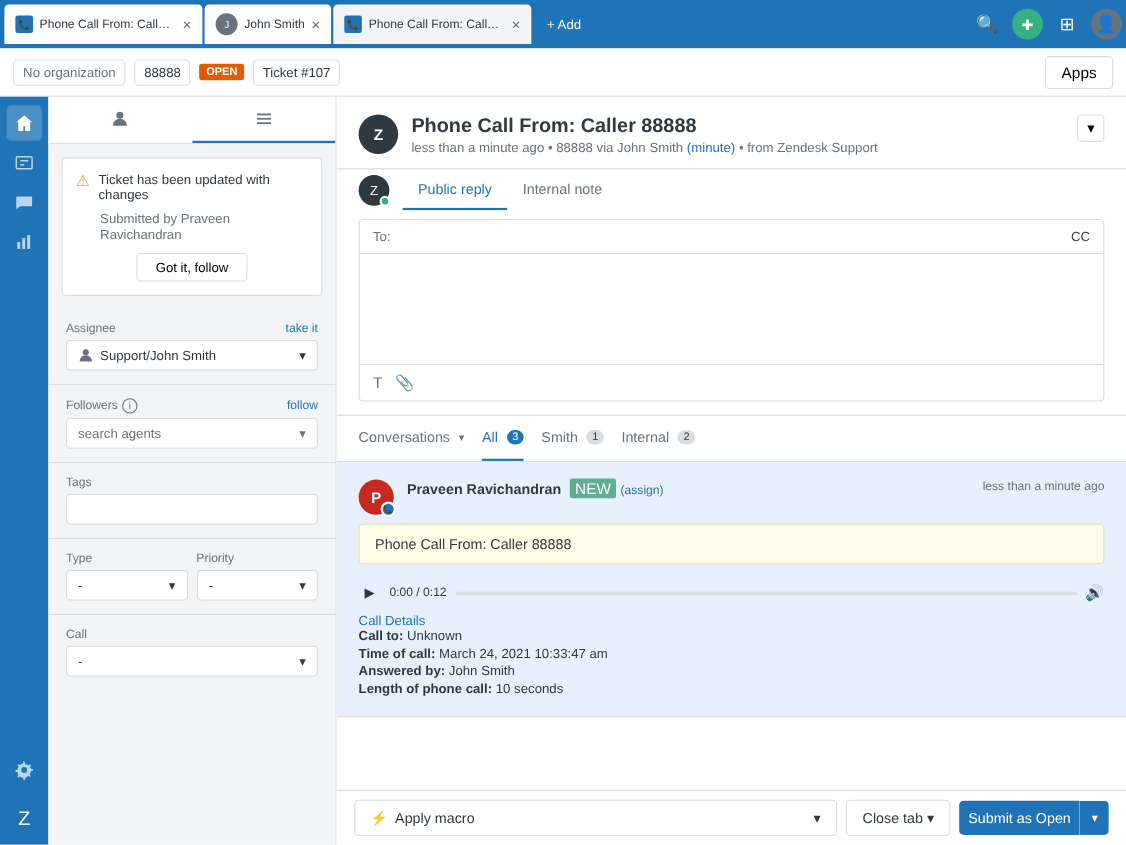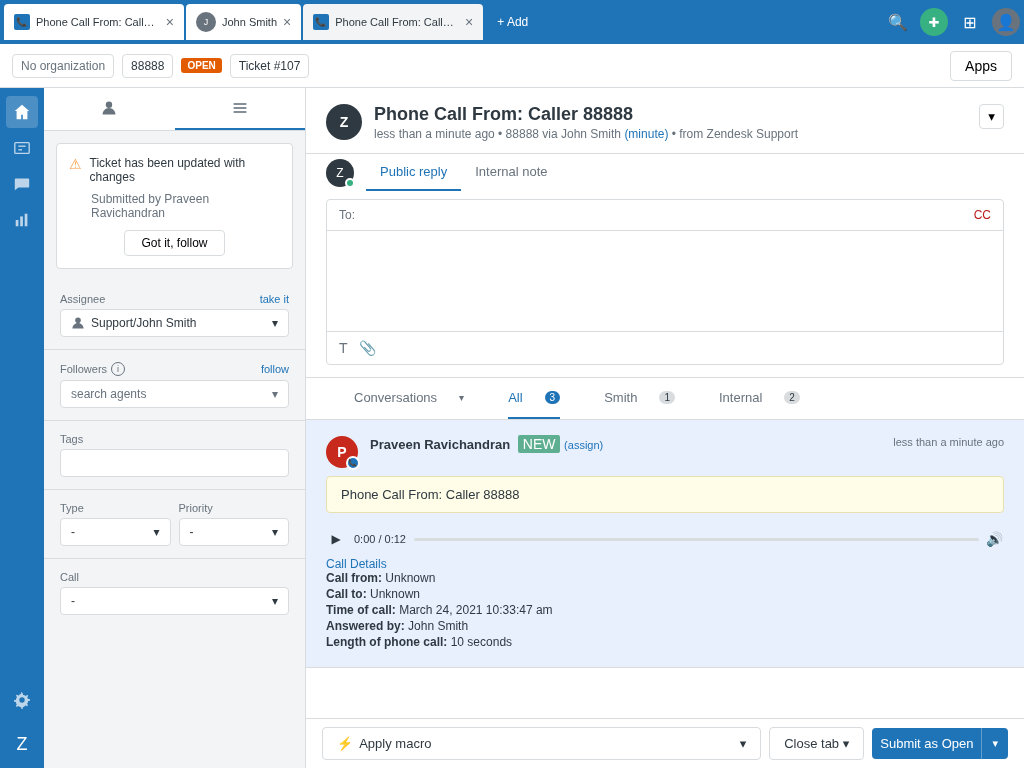--- a/index.html
+++ b/index.html
@@ -76,31 +76,31 @@
     
     .reply-area { padding: 0 20px 12px; border-bottom: 1px solid #d8dcde; }
     .reply-tabs { display: flex; gap: 0; margin-bottom: 0; }
     .reply-tab { padding: 10px 14px; font-size: 13px; cursor: pointer; border-bottom: 2px solid transparent; color: #68737d; }
     .reply-tab.active { color: #1f73b7; border-bottom-color: #1f73b7; font-weight: 500; }
 
     .reply-composer { border: 1px solid #d8dcde; border-radius: 4px; }
     .reply-to-bar { padding: 8px 12px; border-bottom: 1px solid #d8dcde; display: flex; align-items: center; gap: 8px; }
     .reply-to-label { font-size: 12px; color: #68737d; }
     .reply-to-input { flex: 1; font-size: 12px; color: #68737d; outline: none; border: none; }
-    .cc-btn { font-size: 12px; color: #b91c1c; cursor: pointer; }
+    .cc-btn { font-size: 12px; color: #404040; cursor: pointer; }
     .reply-body { min-height: 100px; padding: 12px; font-size: 13px; color: #68737d; }
     .reply-toolbar { padding: 8px 12px; border-top: 1px solid #d8dcde; display: flex; align-items: center; gap: 12px; }
     .reply-toolbar-btn { color: #68737d; font-size: 14px; cursor: pointer; }
 
     
     .conversations-area { flex: 1; overflow-y: auto; }
 
     
     .conv-tabs { padding: 0 20px; border-bottom: 1px solid #d8dcde; display: flex; align-items: center; gap: 16px; }
-    .conv-tab { padding: 12px 0; font-size: 13px; color: #68737d; cursor: pointer; border-bottom: 2px solid transparent; display: flex; align-items: center; gap: 22px; margin-left: 28px; }
+    .conv-tab { padding: 12px 0; font-size: 13px; color: #68737d; cursor: pointer; border-bottom: 2px solid transparent; display: flex; align-items: center; gap: 8px; }
     .conv-tab.active { color: #1f73b7; border-bottom-color: #1f73b7; }
     .conv-tab-chevron { font-size: 10px; }
     .badge { background: #1f73b7; color: white; border-radius: 10px; font-size: 10px; padding: 1px 5px; }
     .badge-gray { background: #d8dcde; color: #2f3941; border-radius: 10px; font-size: 10px; padding: 1px 5px; }
 
     
     .conv-item { padding: 16px 20px; background: #e8f0fe; border-bottom: 1px solid #d8dcde; }
     .conv-item-header { display: flex; align-items: flex-start; gap: 12px; margin-bottom: 8px; }
     .conv-avatar-placeholder { width: 32px; height: 32px; border-radius: 50%; background: #c72a1c; display: flex; align-items: center; justify-content: center; color: white; font-size: 14px; font-weight: bold; }
     .conv-meta { flex: 1; }
@@ -417,24 +417,20 @@
           <span class="play-btn">▶</span>
           <span class="audio-time">0:00 / 0:12</span>
           <div class="audio-progress">
             <div class="audio-progress-fill"></div>
           </div>
           <span class="volume-btn">🔊</span>
         </div>
 
         <div class="call-details">
           <a href="#">Call Details</a><br>
-          <div class="call-details-row">
-            <span class="call-details-label">Call from:</span>
-            <span>Unknown</span>
-          </div>
           <div class="call-details-row">
             <span class="call-details-label">Call to:</span>
             <span>Unknown</span>
           </div>
           <div class="call-details-row">
             <span class="call-details-label">Time of call:</span>
             <span>March 24, 2021 10:33:47 am</span>
           </div>
           <div class="call-details-row">
             <span class="call-details-label">Answered by:</span>

